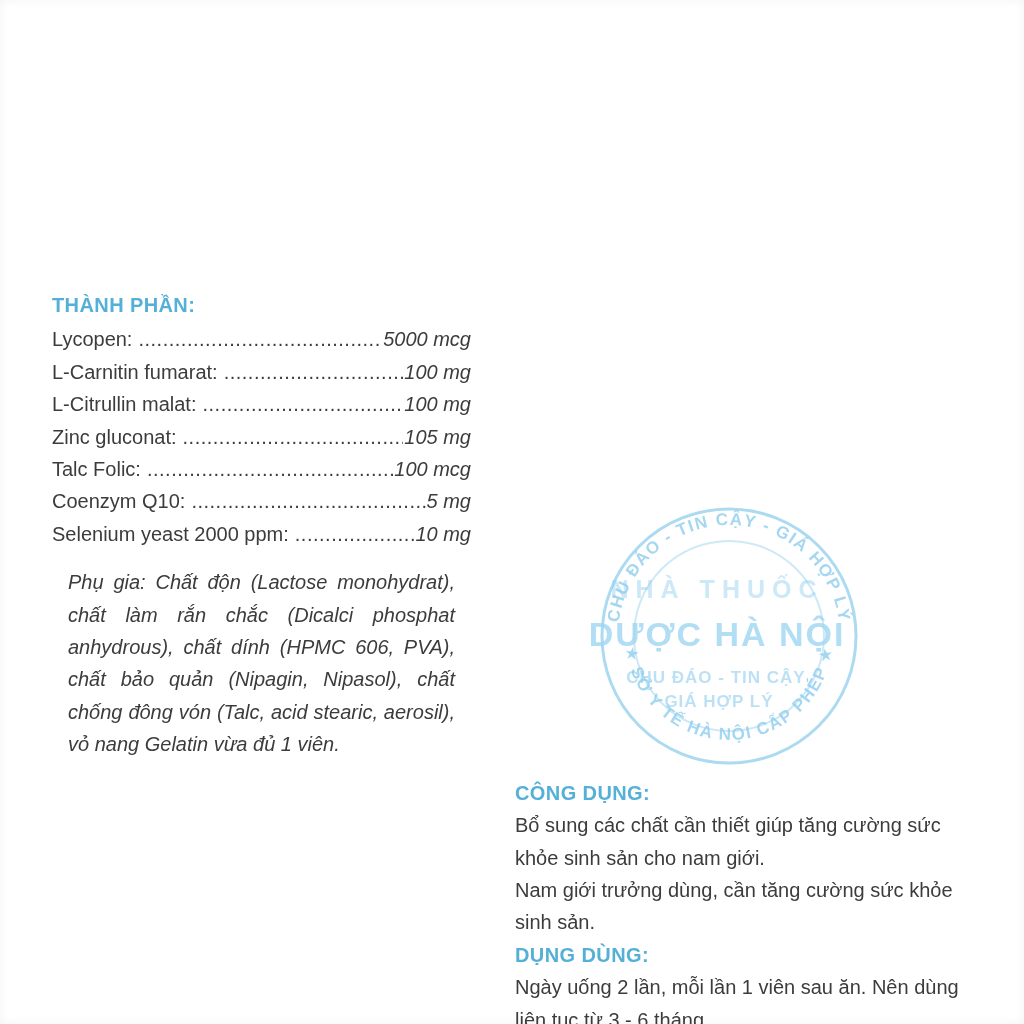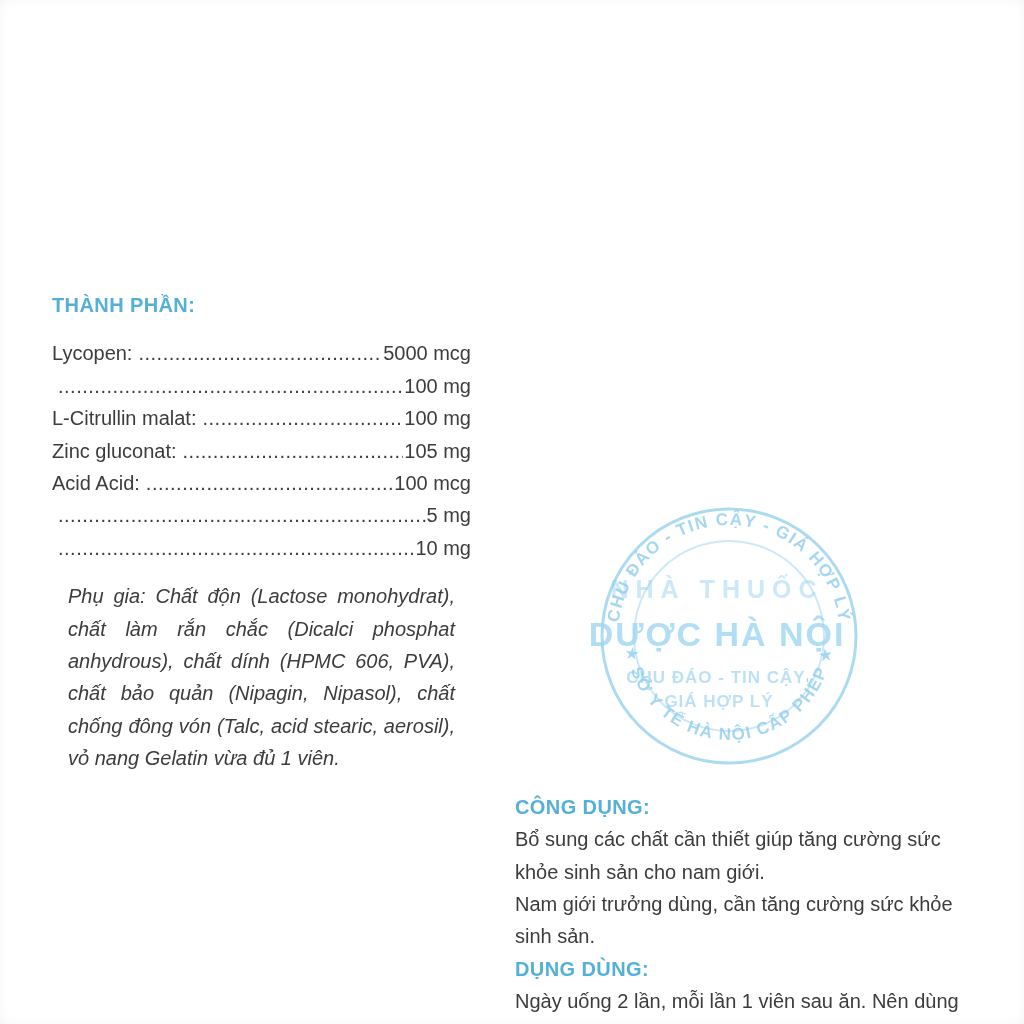--- a/index.html
+++ b/index.html
@@ -15,35 +15,35 @@
   .col{position:absolute;top:289px;font-size:20px;line-height:32.4px;}
   .col-left{left:52px;width:419px;}
   .col-right{left:515px;width:460px;}
   .heading{
     color:#54b0d6;
     font-weight:bold;
     font-size:20px;
     letter-spacing:0.4px;
     line-height:32.4px;
   }
-  .col-left .heading{margin-bottom:16px;}
+  .col-left .heading{margin-bottom:2px;}
   .ing-row{display:flex;align-items:flex-end;line-height:32.4px;}
   .ing-name{white-space:nowrap;}
   .leader{
     flex:1;
     overflow:hidden;
     white-space:nowrap;
     margin:0 1px 0 6px;
     min-width:10px;
   }
   .leader::after{
     content:"......................................................................................................";
     letter-spacing:0.5px;
   }
-  .ing-value{white-space:nowrap;}
+  .ing-value{white-space:nowrap;font-style:italic;}
   .excipients{
     margin:16px;
     font-style:italic;
     text-align:justify;
   }
   .sec-text{margin:0;}
   .stamp{
     position:absolute;
     left:589px;top:496px;
     width:280px;height:280px;
@@ -82,43 +82,46 @@
 
   <div class="col col-left">
     <div class="heading">THÀNH PHẦN:</div>
 
     <div class="ing-row">
       <span class="ing-name">Lycopen:</span>
       <span class="leader"></span>
       <span class="ing-value">5000 mcg</span>
     </div>
     <div class="ing-row">
+      <span class="ing-name">L-Carnitin fumarat:</span>
       <span class="leader"></span>
       <span class="ing-value">100 mg</span>
     </div>
     <div class="ing-row">
       <span class="ing-name">L-Citrullin malat:</span>
       <span class="leader"></span>
       <span class="ing-value">100 mg</span>
     </div>
     <div class="ing-row">
       <span class="ing-name">Zinc gluconat:</span>
       <span class="leader"></span>
       <span class="ing-value">105 mg</span>
     </div>
     <div class="ing-row">
-      <span class="ing-name">Acid Acid:</span>
+      <span class="ing-name">Talc Folic:</span>
       <span class="leader"></span>
       <span class="ing-value">100 mcg</span>
     </div>
     <div class="ing-row">
+      <span class="ing-name">Coenzym Q10:</span>
       <span class="leader"></span>
       <span class="ing-value">5 mg</span>
     </div>
     <div class="ing-row">
+      <span class="ing-name">Selenium yeast 2000 ppm:</span>
       <span class="leader"></span>
       <span class="ing-value">10 mg</span>
     </div>
 
     <p class="excipients">Phụ gia: Chất độn (Lactose monohydrat), chất làm rắn chắc (Dicalci phosphat anhydrous), chất dính (HPMC 606, PVA), chất bảo quản (Nipagin, Nipasol), chất chống đông vón (Talc, acid stearic, aerosil), vỏ nang Gelatin vừa đủ 1 viên.</p>
   </div>
 
   <div class="col col-right">
 
     <div class="heading">CÔNG DỤNG:</div>

